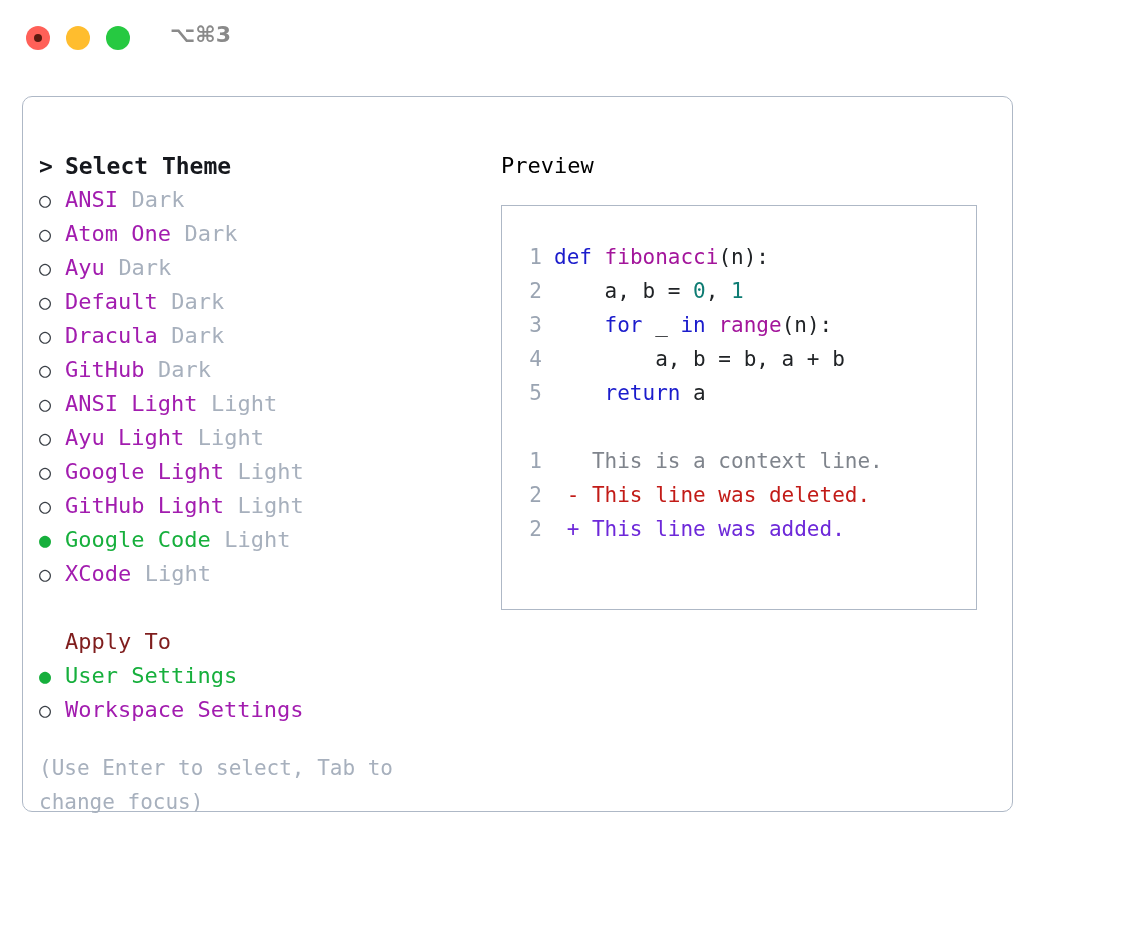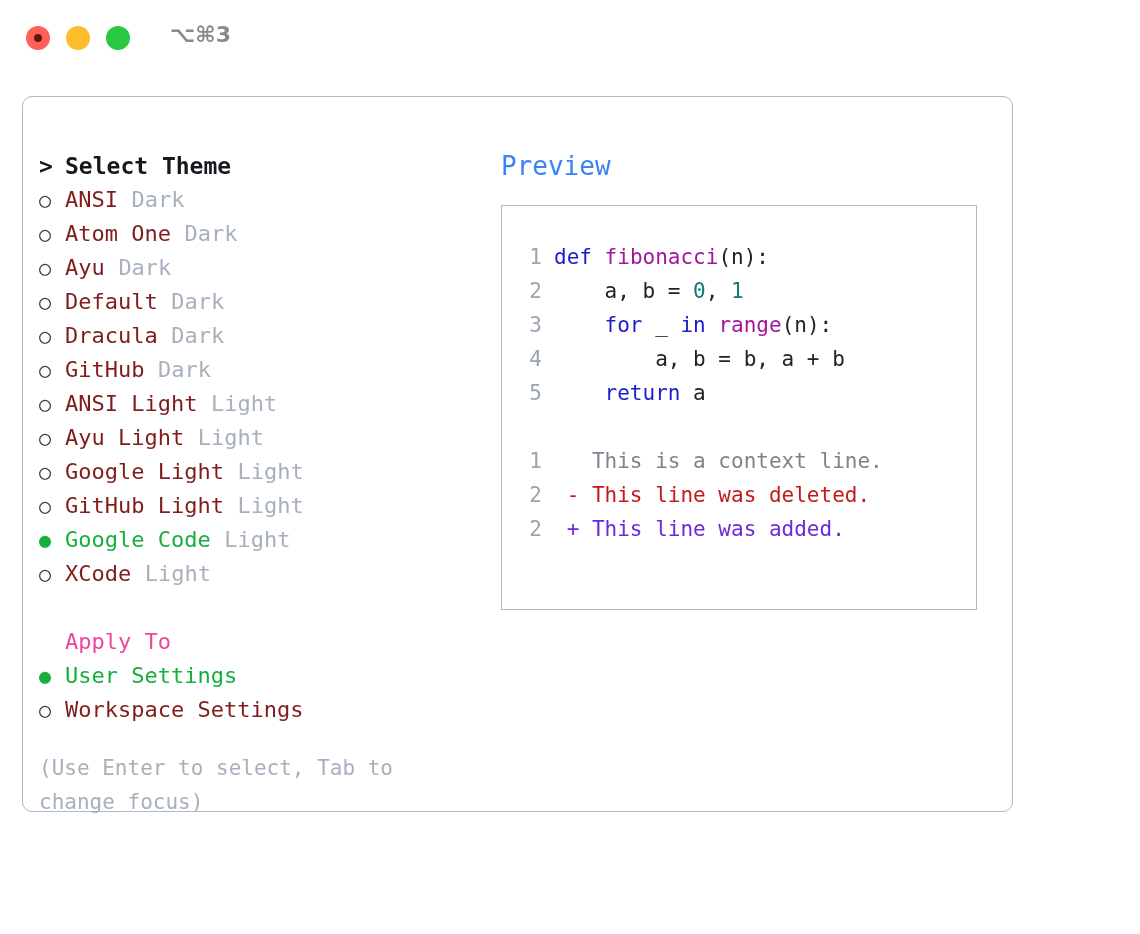--- a/index.html
+++ b/index.html
@@ -111,30 +111,30 @@
   }
   .opt .bullet {
     display: inline-block;
     width: 26px;
     flex: 0 0 26px;
     font-size: 20px;
     color: #3a3f46;
     line-height: 34px;
   }
   .opt .bullet.filled { color: #16af3c; }
-  .opt .name { color: #7f1d1d; }
+  .opt .name { color: #a21caf; }
   .opt.selected .name { color: #16af3c; }
   .opt .variant { color: #a7b0bd; margin-left: 0.62em; }
 
   .section-gap { height: 34px; }
 
   .apply-head {
     font-size: 22px;
     line-height: 34px;
-    color: #ec4899;
+    color: #7f1d1d;
     padding-left: 26px;
     white-space: pre;
   }
 
   .hint {
     margin-top: 24px;
     font-size: 21px;
     line-height: 34px;
     color: #a7b0bd;
     width: 400px;
@@ -142,22 +142,22 @@
   }
 
   
   .right-col {
     position: absolute;
     left: 478px;
     top: 52px;
     width: 490px;
   }
   .preview-label {
-    font-size: 26px;
-    color: #3b82f6;
+    font-size: 22px;
+    color: #000000;
     line-height: 34px;
   }
   .preview-box {
     margin-top: 22px;
     width: 476px;
     height: 405px;
     border: 1.6px solid #aeb8c6;
     background: #ffffff;
     box-sizing: border-box;
     padding: 34px 0 0 14px;

